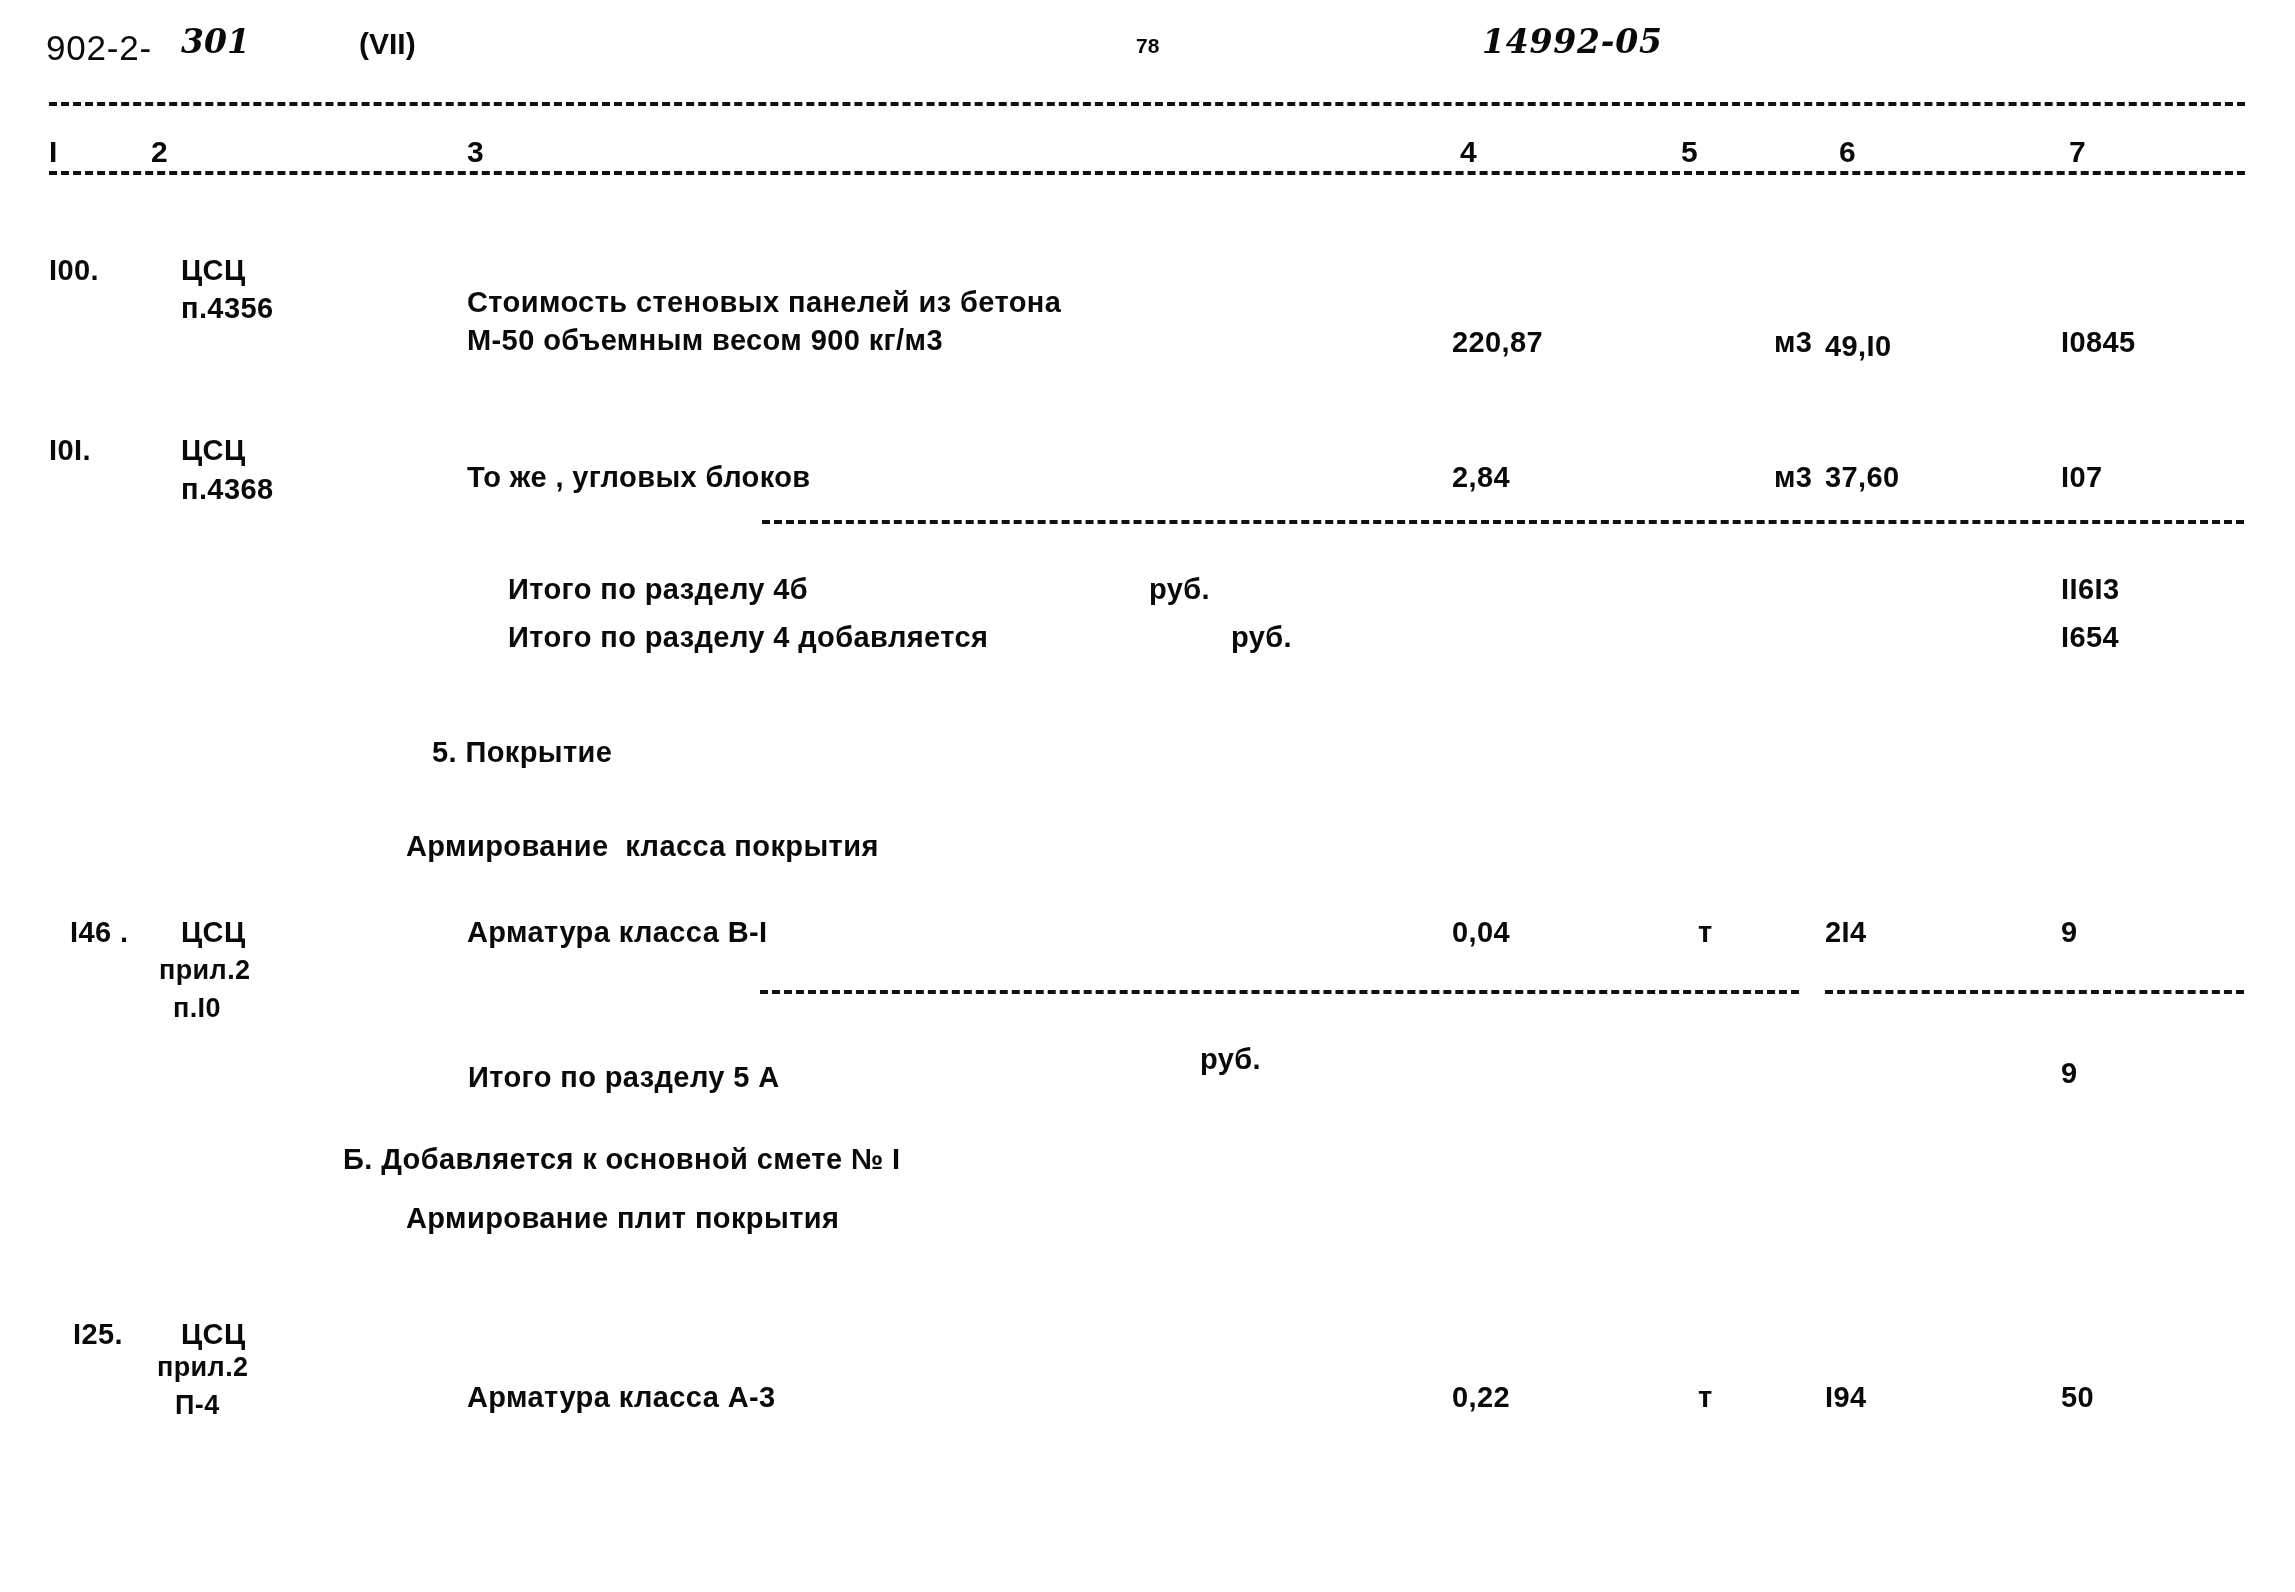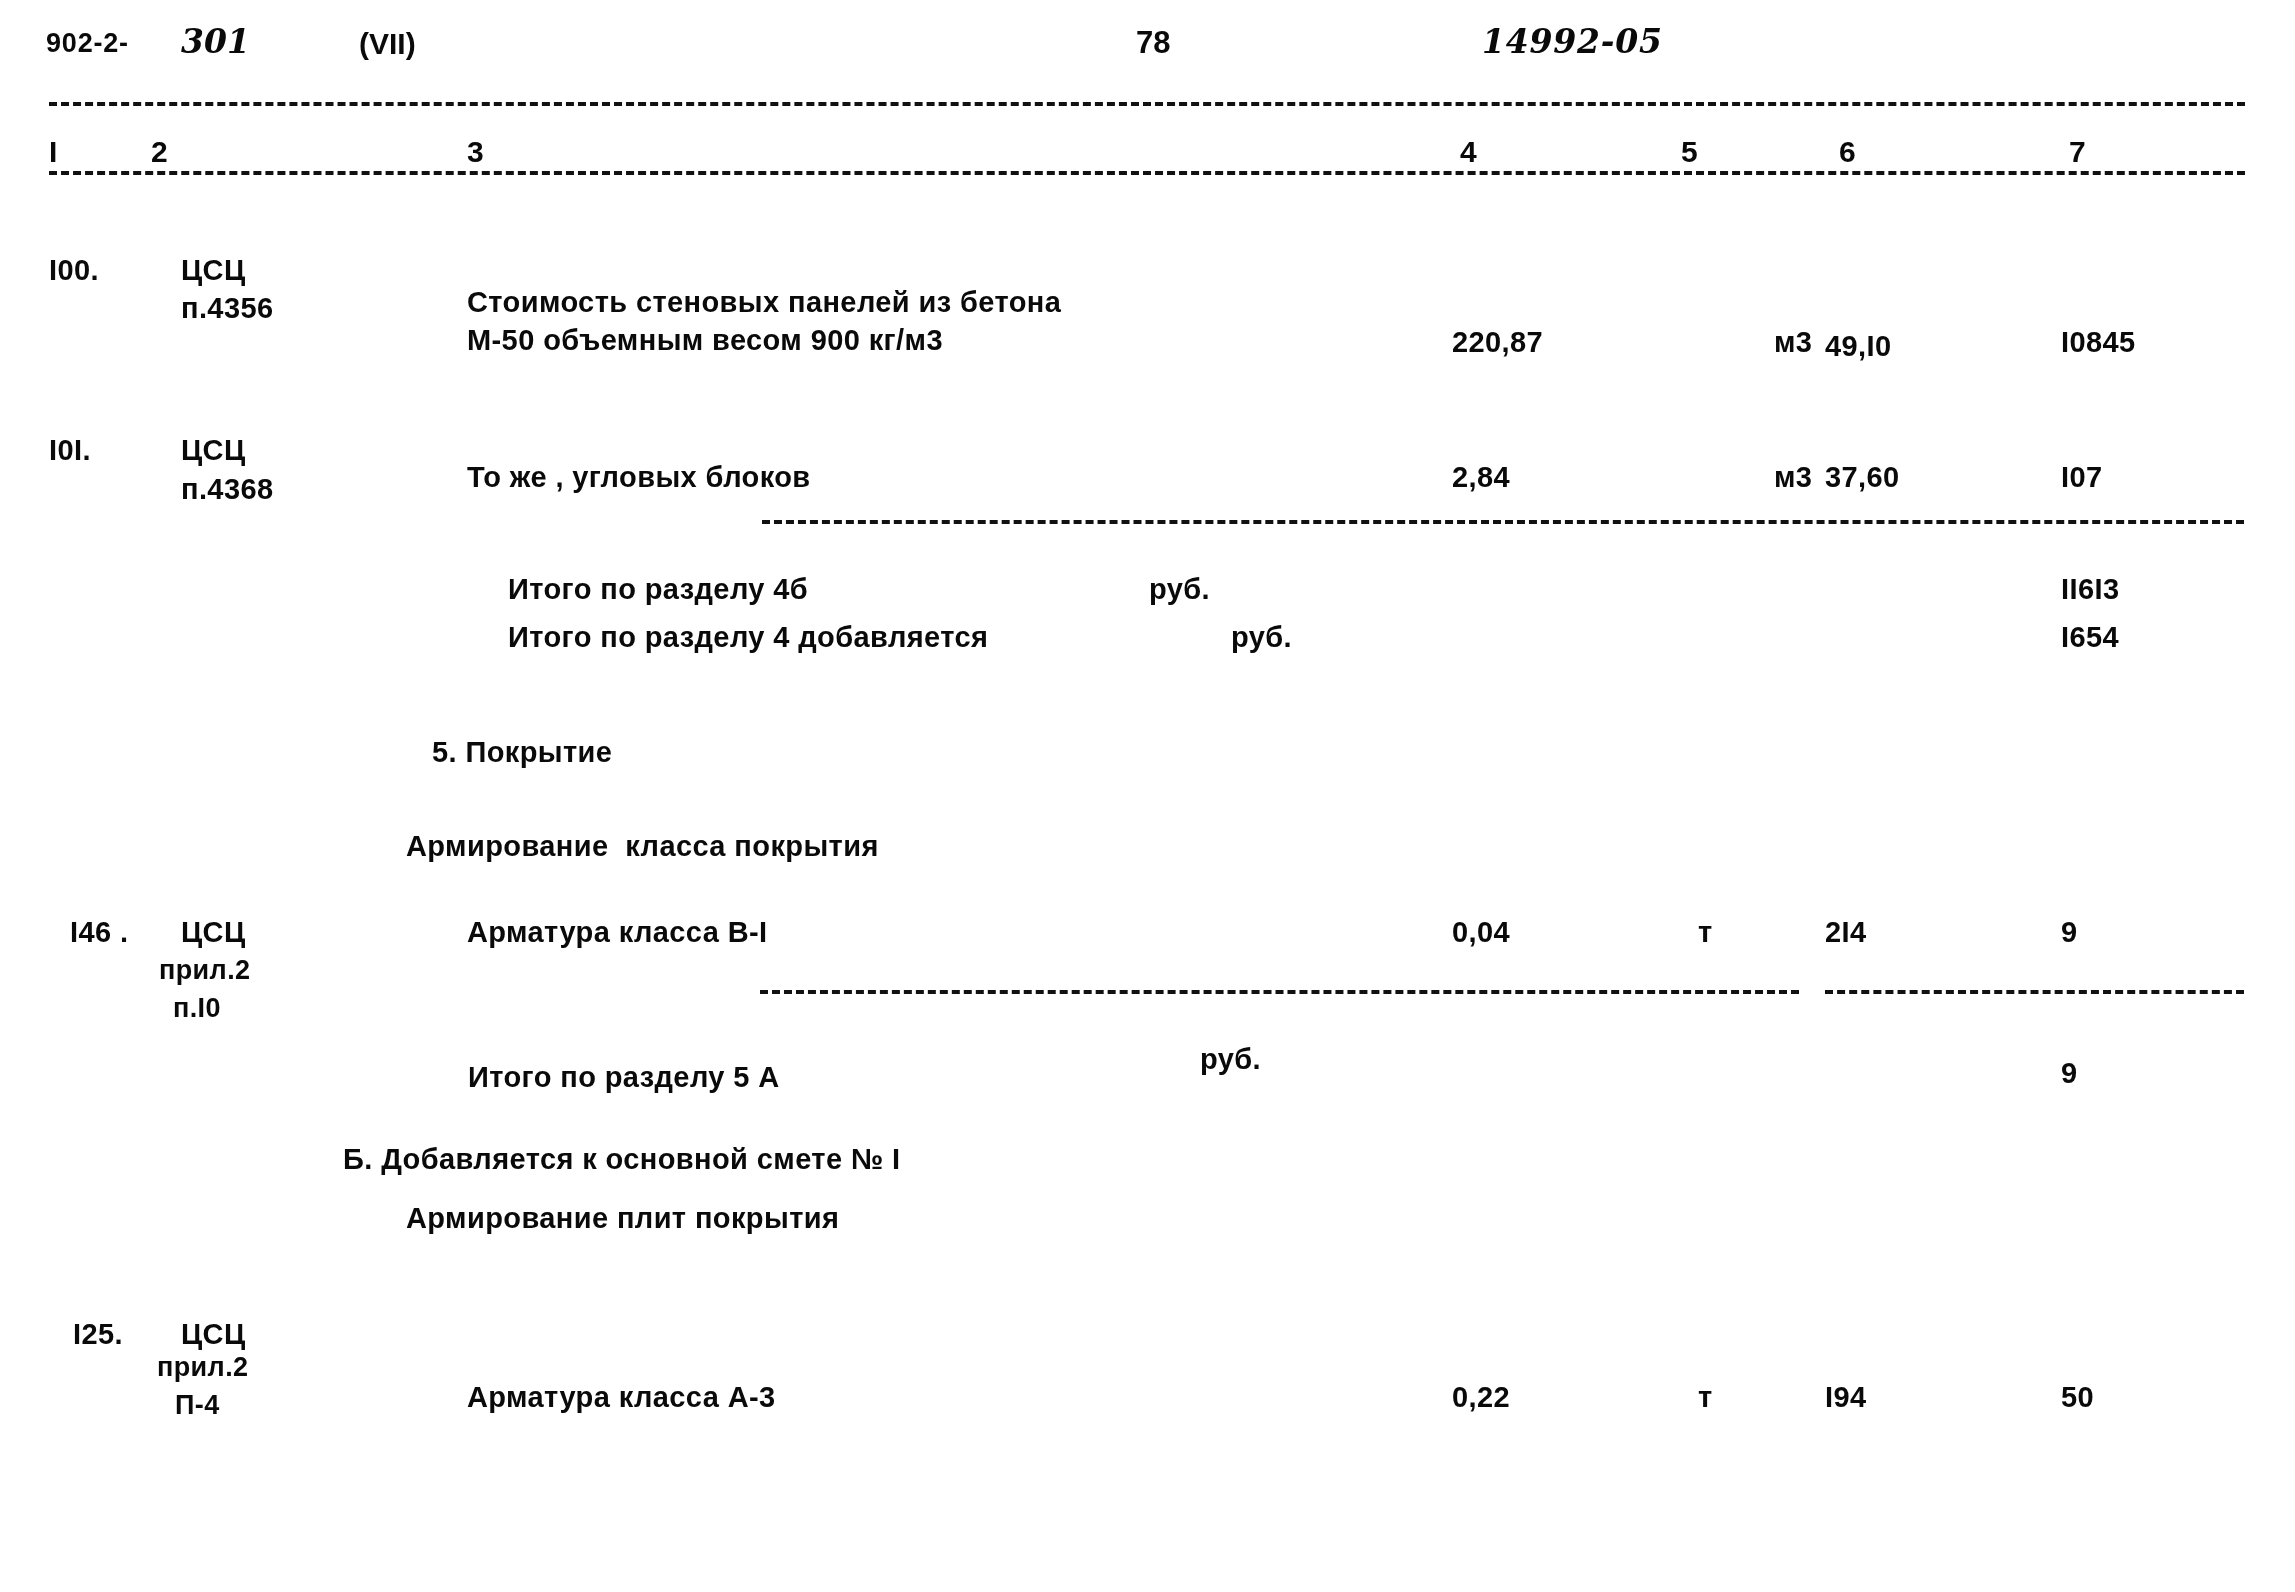--- a/index.html
+++ b/index.html
@@ -29,22 +29,22 @@
     position: absolute;
     top: 22px;
     left: 0;
     width: 2295px;
     height: 63px;
   }
   .hdr-code {
     position: absolute;
     left: 46px;
     top: 6.3px;
-    font-size: 27px;
-    font-weight: bold;
+    font-size: 35px;
+    font-weight: normal;
     letter-spacing: 0.8px;
   }
   .hdr-hand {
     position: absolute;
     left: 181px;
     top: 0px;
     font-family: "DejaVu Serif", serif;
     font-style: italic;
     font-size: 33px;
     font-weight: bold;
@@ -52,22 +52,22 @@
   .hdr-roman {
     position: absolute;
     left: 359px;
     top: 4.8px;
     font-size: 30px;
     font-weight: bold;
   }
   .hdr-pageno {
     position: absolute;
     left: 1136px;
-    top: 3px;
-    font-size: 31px;
+    top: 12px;
+    font-size: 21px;
     font-weight: bold;
   }
   .hdr-doc {
     position: absolute;
     left: 1482px;
     top: 0px;
     font-family: "DejaVu Serif", serif;
     font-style: italic;
     font-size: 33px;
     font-weight: bold;

